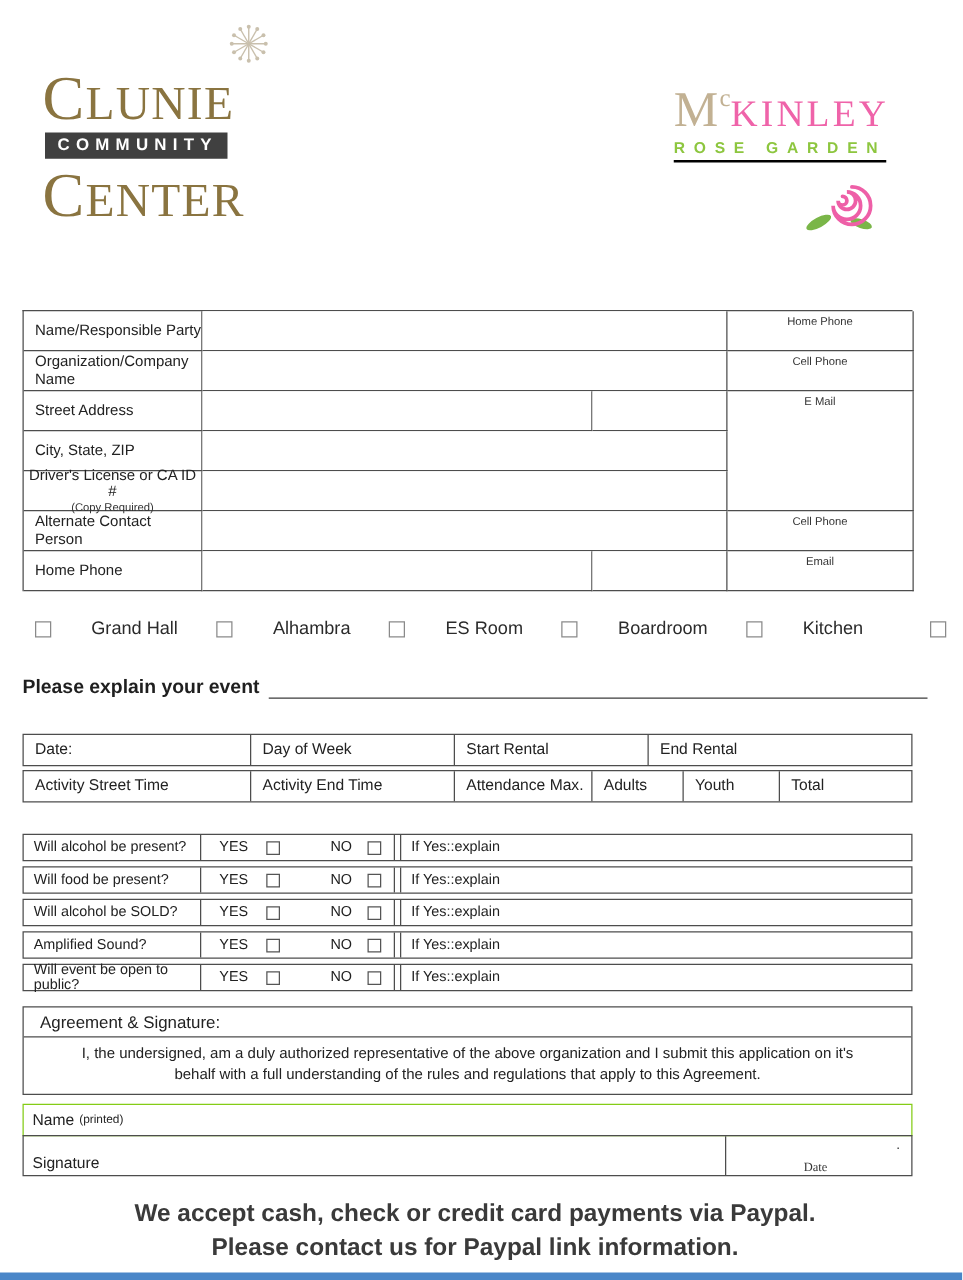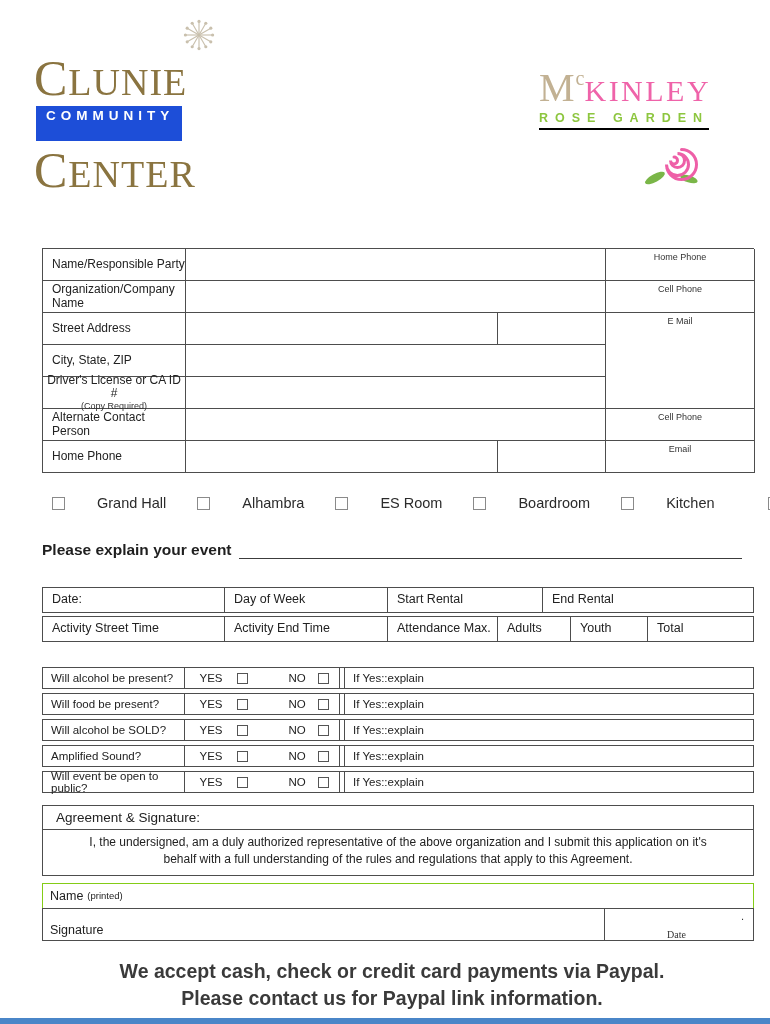--- a/index.html
+++ b/index.html
@@ -6,35 +6,35 @@
   html,body { background:#ffffff; }
   body { font-family:"Liberation Sans", sans-serif; color:#222; }
   .page { position:relative; width:770px; height:1024px; background:#fff; overflow:hidden; }
 
   
   .header { display:flex; justify-content:space-between; padding:16px 26px 0 34px; height:240px; }
   .logo-left { position:relative; width:212px; padding-top:36px; }
   .dandelion { position:absolute; top:2px; right:30px; }
   .clunie, .center-word { font-family:"Liberation Serif", serif; font-size:38px; line-height:1.04; letter-spacing:1px; color:#8a7440; }
   .clunie::first-letter, .center-word::first-letter { font-size:50px; }
-  .community { display:inline-block; background:#1d4ed8; color:#ffffff; font-size:13.5px; font-weight:bold; letter-spacing:5px; padding:2px 8px 18px 10px; margin:2px 0 3px 2px; }
+  .community { display:inline-block; background:#404040; color:#ffffff; font-size:13.5px; font-weight:bold; letter-spacing:5px; padding:2px 8px 4px 10px; margin:2px 0 3px 2px; }
   .header-center { flex:1; text-align:center; padding-top:8px; }
   .app-title { font-size:29px; font-weight:bold; color:#8a7440; line-height:1.05; letter-spacing:0.5px; }
   .green-line { color:#8dc63f; font-weight:bold; font-size:15.5px; line-height:1.32; }
   .olive-line { color:#8a7440; font-weight:bold; font-size:17px; line-height:1.25; }
   .logo-right { width:205px; padding-top:52px; }
   .mckinley { font-family:"Liberation Serif", serif; line-height:1; white-space:nowrap; }
   .mck-m { font-size:40px; color:#c2b193; letter-spacing:1px; }
   .mck-c { font-size:20px; color:#c2b193; vertical-align:16px; }
   .mck-kinley { font-size:30px; color:#ef63a9; letter-spacing:2.5px; }
   .rose-garden { display:inline-block; margin-top:3px; color:#8dc63f; font-size:12.5px; font-weight:bold; letter-spacing:7px; border-bottom:2px solid #000000; padding-bottom:3px; white-space:nowrap; }
   .rose-svg { display:block; margin:2px 0 0 98px; }
 
   
-  .content { padding:0 28px 0 42px; }
+  .content { padding:0 28px 0 18px; }
 
   
   .contact-table { display:grid; grid-template-columns:143px 312px 108px 149px; grid-auto-rows:32px; border-top:1px solid #4d4d4d; border-left:1px solid #4d4d4d; width:712px; margin-top:8px; }
   .contact-table > div { border-right:1px solid #4d4d4d; border-bottom:1px solid #4d4d4d; }
   .c-lbl { display:flex; flex-direction:column; justify-content:center; font-size:12px; color:#222; padding-left:9px; line-height:1.15; }
   .c-lbl.centered { align-items:center; text-align:center; padding-left:0; }
   .c-sub { font-size:9px; color:#333; }
   .c-right { font-size:9px; color:#333; text-align:center; padding-top:3px; }
   .c-input { background:#fff; }
 

